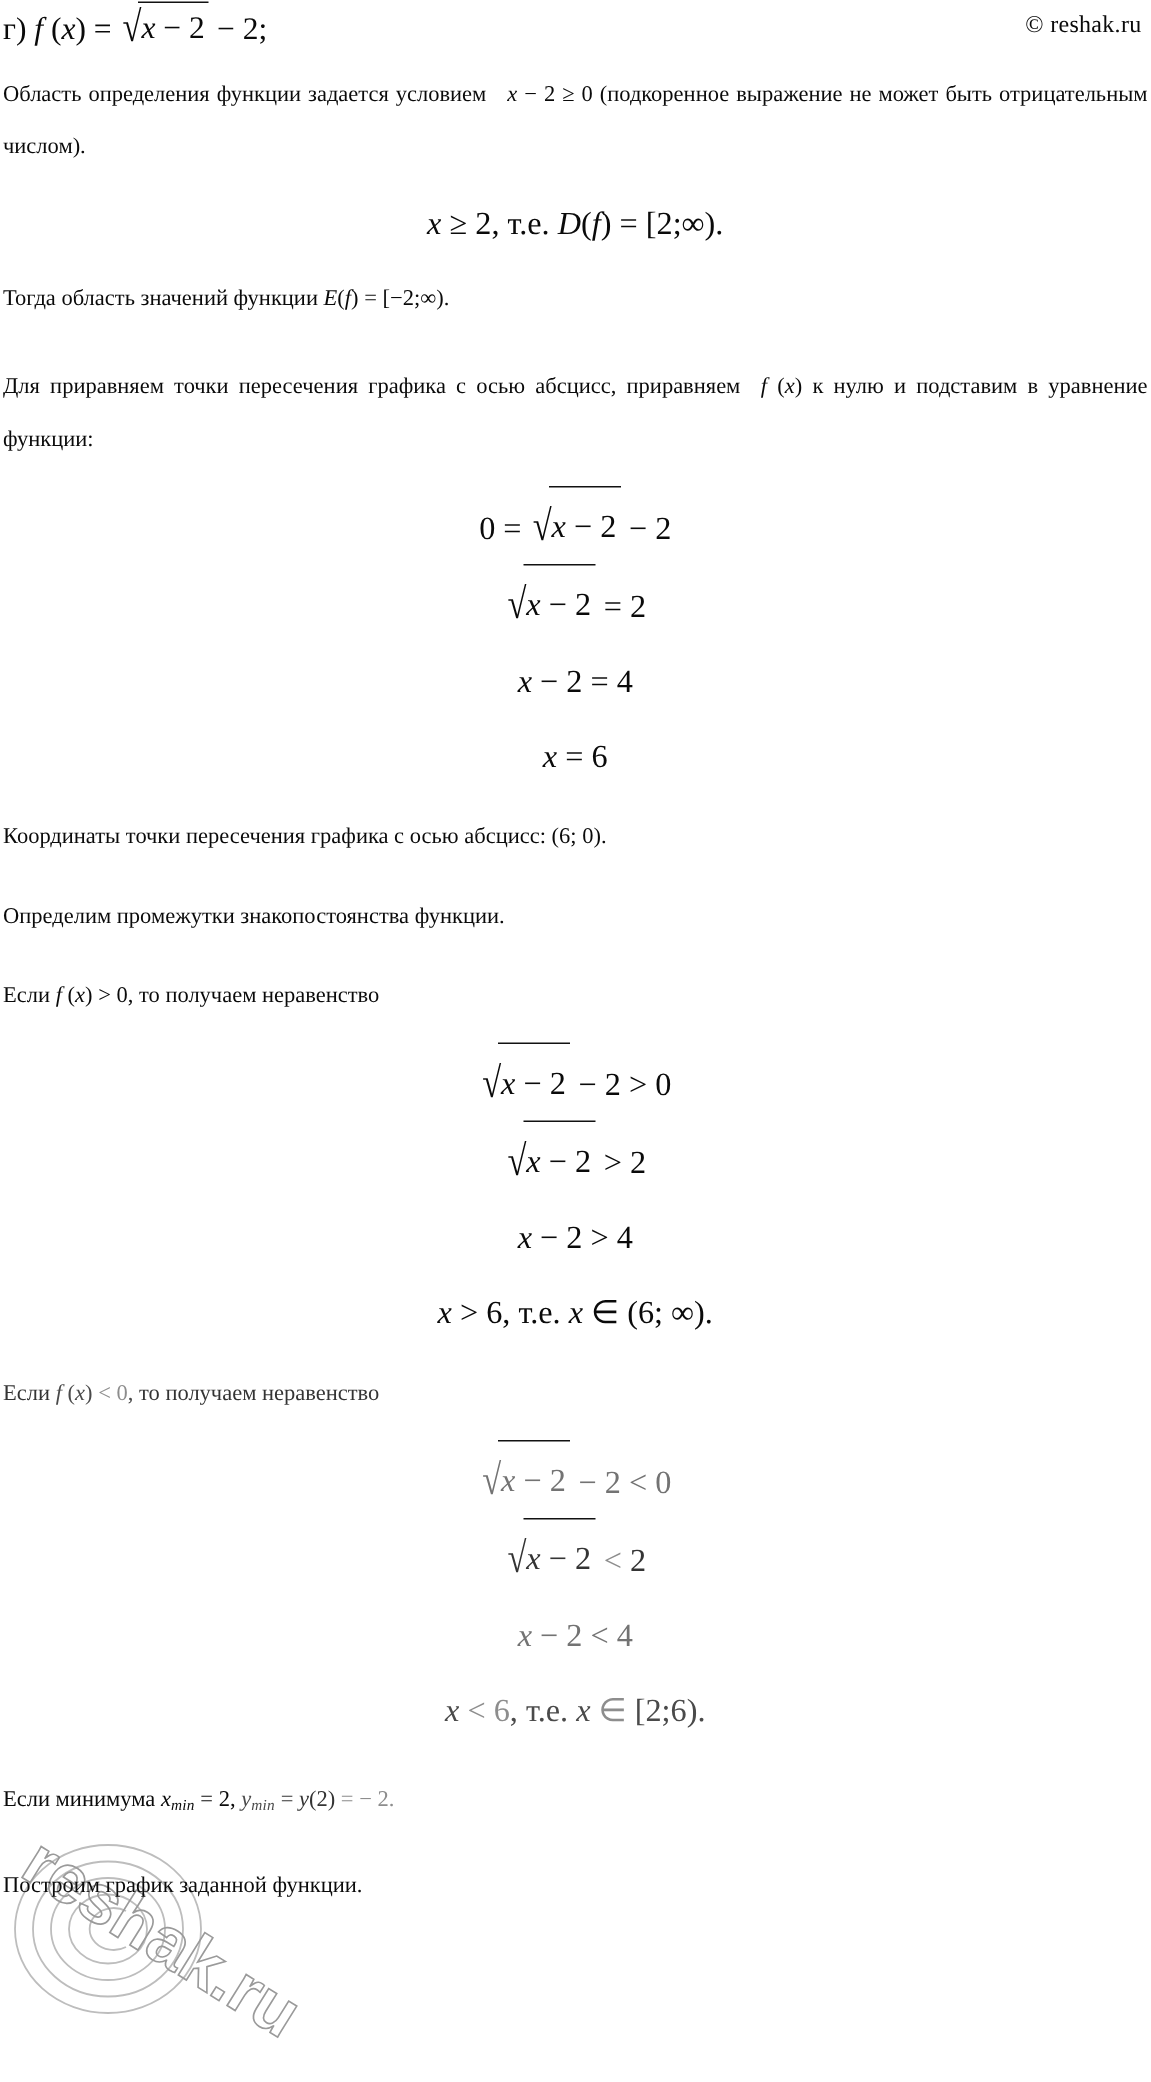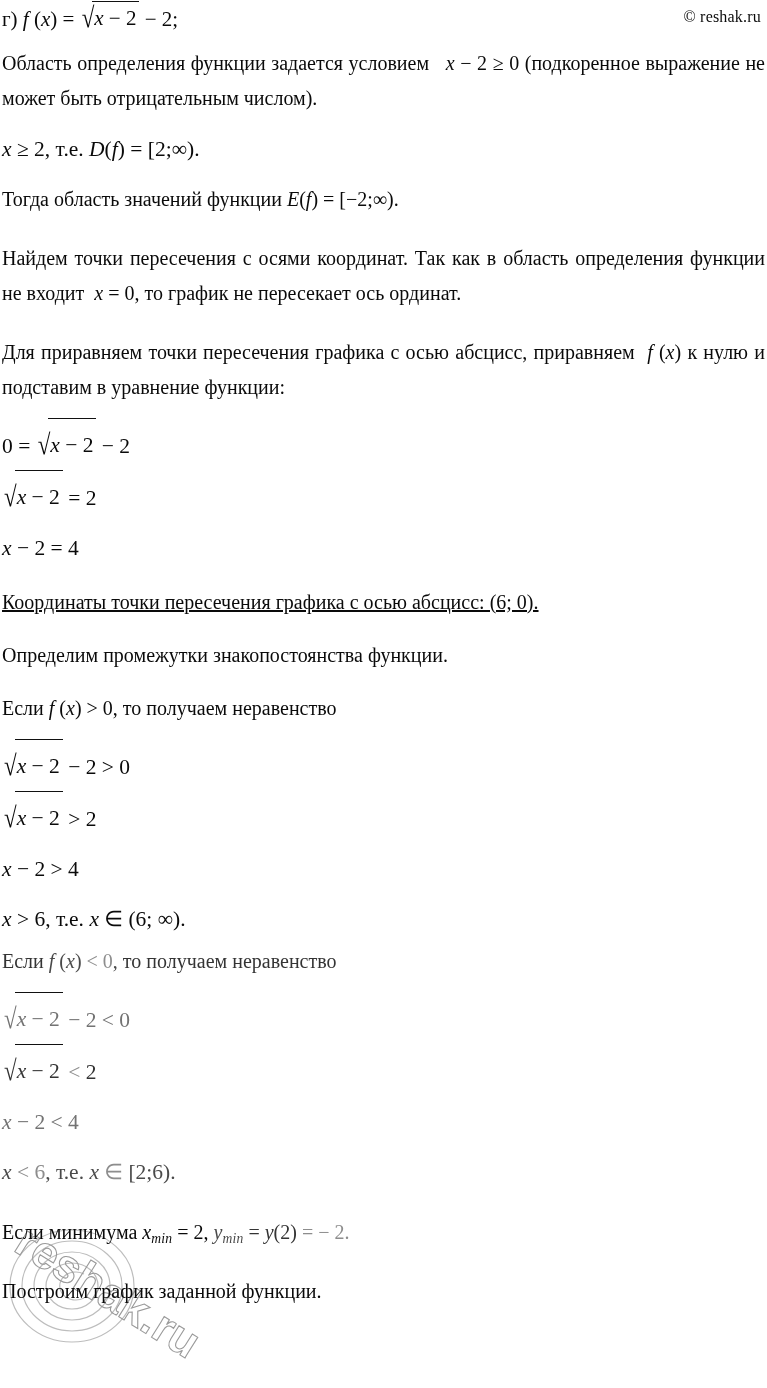--- a/index.html
+++ b/index.html
@@ -12,30 +12,30 @@
     overflow:hidden;
   }
   .page { position:relative; width:767px; height:1388px; padding:0; box-sizing:border-box; }
   .content { position:relative; z-index:3; padding:0 2px; }
 
   .hdr-row { display:flex; align-items:flex-start; justify-content:space-between; padding-top:2px; }
   .task-line { font-size:21px; line-height:30px; white-space:nowrap; }
   .copyright { font-size:16px; line-height:30px; padding-right:4px; letter-spacing:.2px; }
 
   p.para {
-    font-size:20px;
+    font-size:15px;
     line-height:35px;
     text-align:justify;
     text-align-last:left;
     margin:0;
     padding:0;
   }
   .blk { margin-top:13px; }
   .eq {
-    text-align:left;
+    text-align:center;
     font-size:21.5px;
     line-height:50px;
     margin:0;
   }
   .eq-first { margin-top:14px; }
 
   i.v { font-family:"Liberation Serif", serif; font-style:italic; }
 
   
   .sqrt { display:inline-block; position:relative; white-space:nowrap; padding-left:2px;text-decoration:underline; }
@@ -114,41 +114,40 @@
 
     <div class="eq" style="margin-top:8px;">
       <i class="v">x</i> ≥ 2<span>, т.е. </span><i class="v">D</i>(<i class="v">f</i>) = [2;∞).
     </div>
 
     <p class="para" style="margin-top:8px;">
       <span>Тогда область значений функции</span>
       <span><i class="v">E</i>(<i class="v">f</i>) = [−2;∞).</span>
     </p>
 
-    <p class="para blk" style="margin-top:24px;">
-      <span>Найдем точки пересечения с осями координат. Так как в область определения функции не входит</span>
-      <span>&nbsp;<i class="v">x</i> = 0</span><span>, то график не пересекает ось ординат.</span>
-    </p>
 
     <p class="para" style="margin-top:24px;">
       <span>Для приравняем точки пересечения графика с осью абсцисс, приравняем</span>
       <span>&nbsp;<i class="v">f</i> (<i class="v">x</i>)&nbsp;</span><span>к нулю и подставим в уравнение функции:</span>
     </p>
 
     <div class="eq eq-first">
       0 = <span class="sqrt"><span class="rad">√</span><span class="rnd"><i class="v">x</i> − 2</span></span> − 2
     </div>
     <div class="eq">
       <span class="sqrt"><span class="rad">√</span><span class="rnd"><i class="v">x</i> − 2</span></span> = 2
     </div>
     <div class="eq">
       <i class="v">x</i> − 2 = 4
     </div>
+    <div class="eq">
+      <i class="v">x</i> = 6
+    </div>
 
-    <p class="para" style="margin-top:12px;text-decoration:underline;">Координаты точки пересечения графика с осью абсцисс: (6; 0).</p>
+    <p class="para" style="margin-top:12px;">Координаты точки пересечения графика с осью абсцисс: (6; 0).</p>
 
     <p class="para" style="margin-top:18px;">Определим промежутки знакопостоянства функции.</p>
 
     <p class="para" style="margin-top:18px;">
       <span>Если</span>
       <span><i class="v">f</i> (<i class="v">x</i>) &gt; 0,</span>
       <span>то получаем неравенство</span>
     </p>
 
     <div class="eq eq-first">
@@ -157,21 +156,21 @@
     <div class="eq">
       <span class="sqrt"><span class="rad">√</span><span class="rnd"><i class="v">x</i> − 2</span></span> &gt; 2
     </div>
     <div class="eq">
       <i class="v">x</i> − 2 &gt; 4
     </div>
     <div class="eq">
       <i class="v">x</i> &gt; 6, т.е. <i class="v">x</i> ∈ (6; ∞).
     </div>
 
-    <p class="para fade-b" style="margin-top:0;">
+    <p class="para fade-b" style="margin-top:12px;">
       <span>Если</span>
       <span class="fade-c"><i class="v">f</i> (<i class="v">x</i>) <span class="dim">&lt; 0</span>,</span>
       <span>то получаем неравенство</span>
     </p>
 
     <div class="eq eq-first fade-a">
       <span class="sqrt"><span class="rad">√</span><span class="rnd"><i class="v">x</i> − 2</span></span> − 2 &lt; 0
     </div>
     <div class="eq fade-b">
       <span class="sqrt"><span class="rad">√</span><span class="rnd"><i class="v">x</i> − 2</span></span> <span class="dim">&lt;</span> 2

